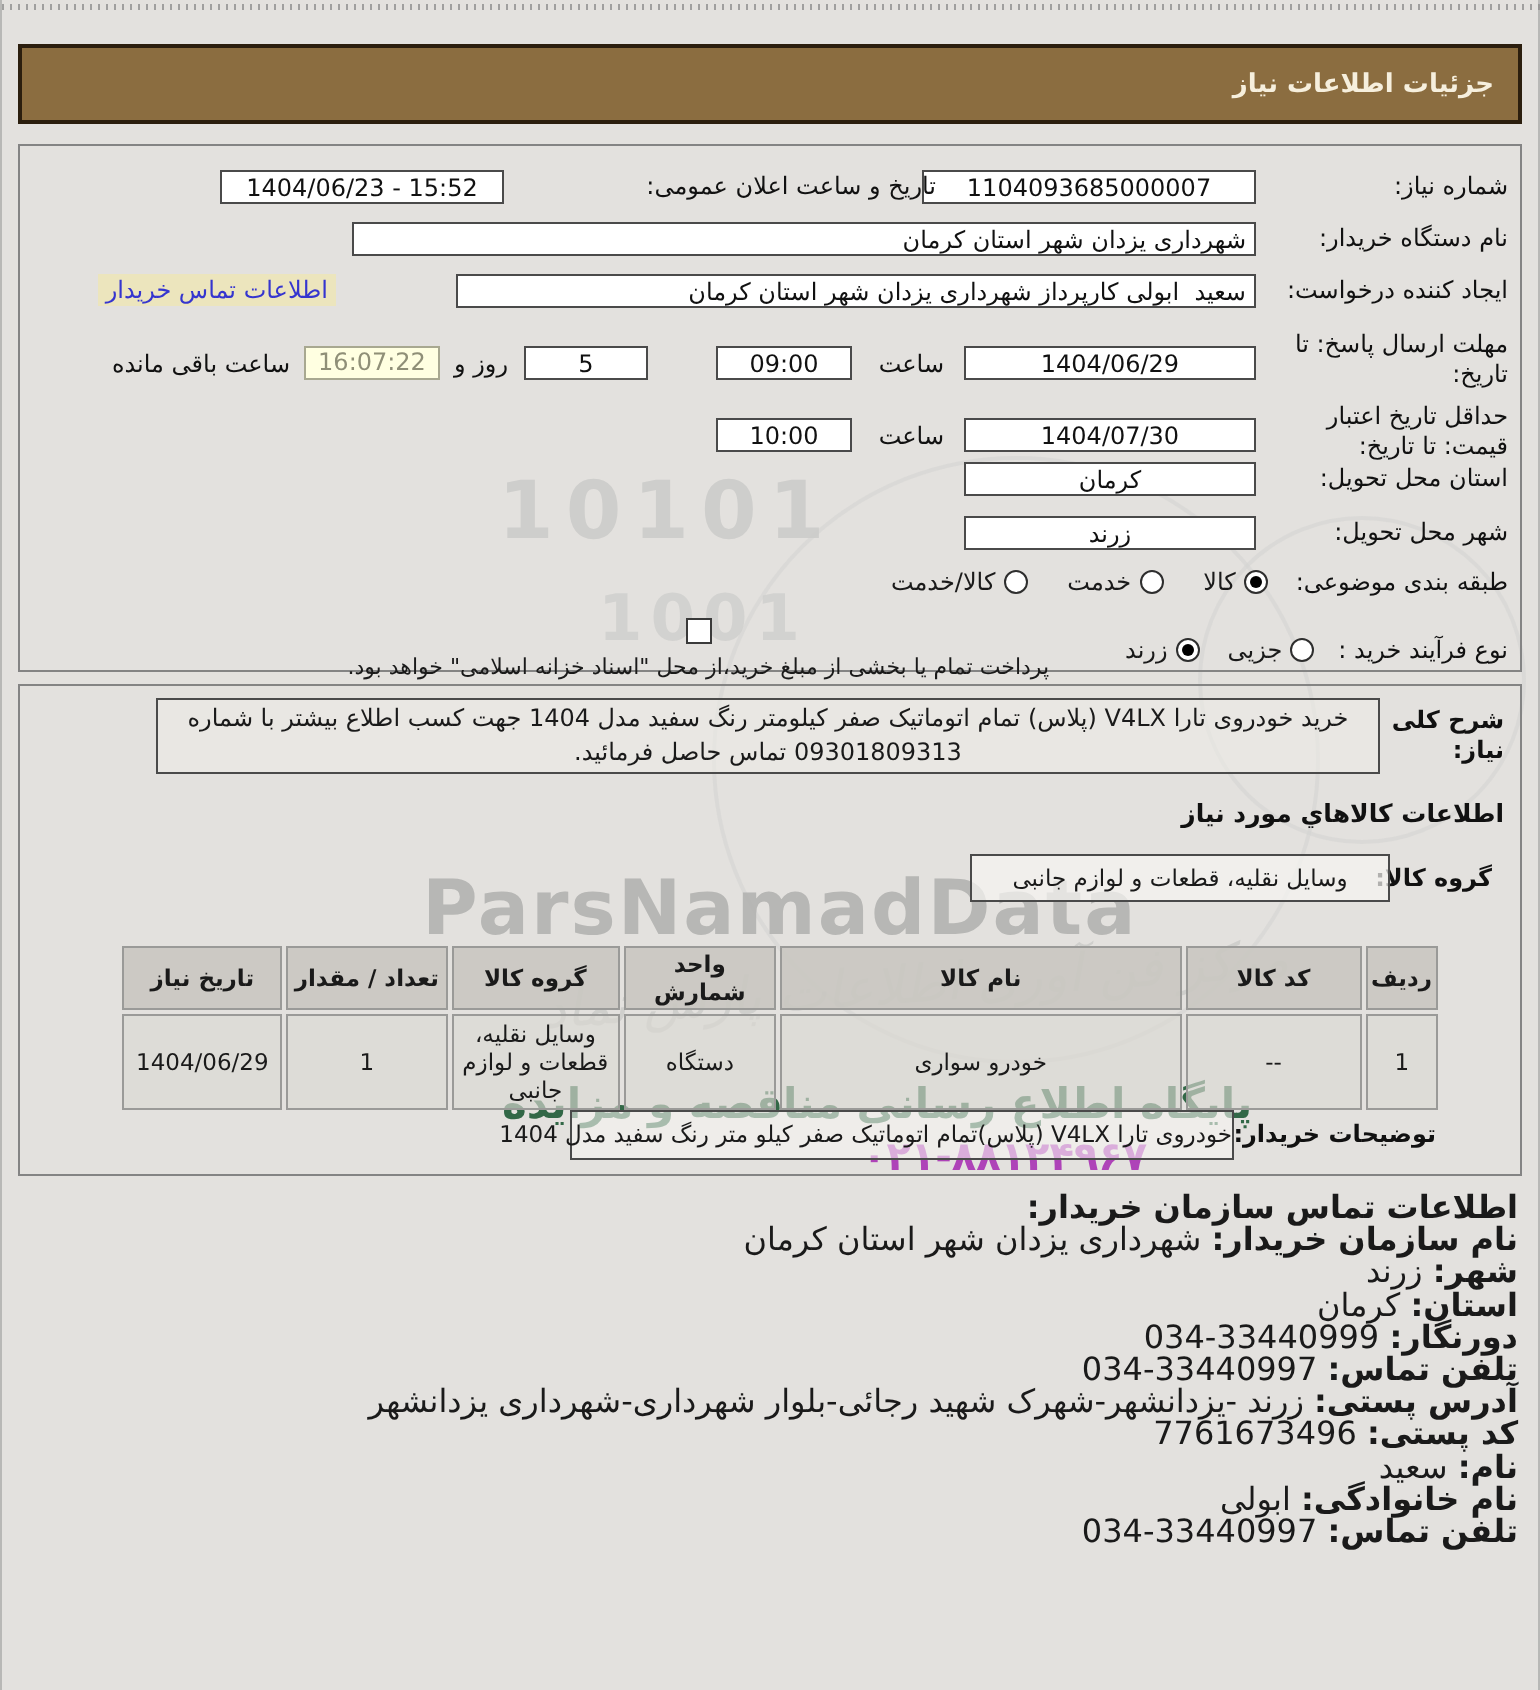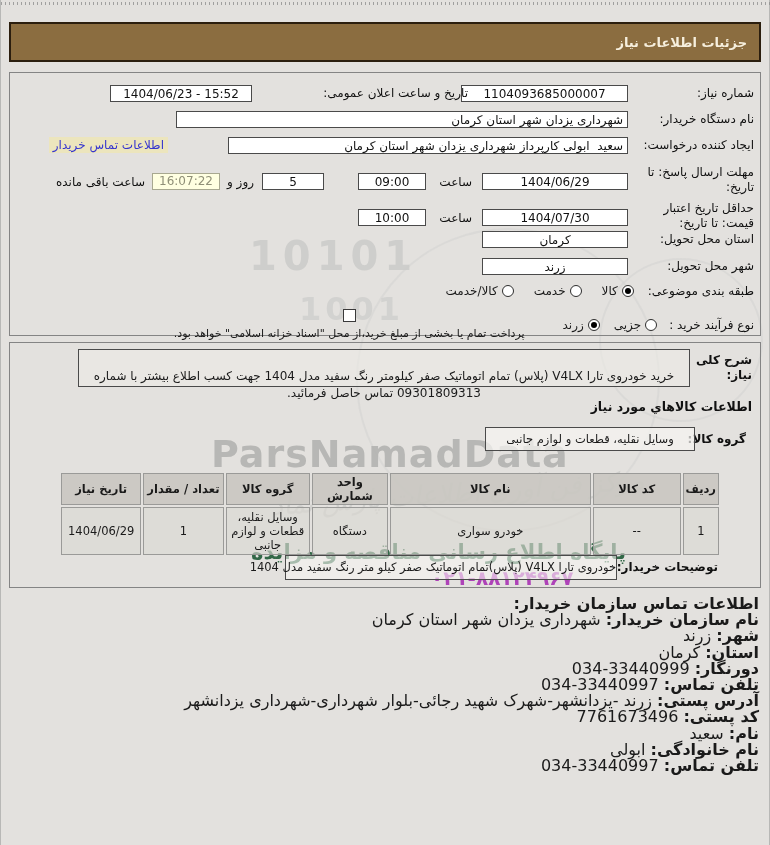--- a/index.html
+++ b/index.html
@@ -55,21 +55,21 @@
     border:1px solid #2e2e2e;background:#fff;box-sizing:border-box;vertical-align:-2px;position:relative;}
   .radio.sel::after{content:"";position:absolute;left:2px;top:2px;width:6px;height:6px;border-radius:50%;background:#000;}
   .checkbox{display:inline-block;width:13px;height:13px;border:1px solid #3a3a3a;background:#fff;box-sizing:border-box;vertical-align:-2px;}
   .optrow{position:absolute;right:6px;left:6px;display:flex;align-items:center;}
   .optrow .opt{display:flex;align-items:center;gap:4px;margin-left:20px;white-space:nowrap;}
   
   .bold{font-weight:bold;}
   .desc-box{
     position:absolute;right:70px;top:6px;width:612px;height:38px;box-sizing:border-box;
     border:1px solid #4a4a4a;background:rgba(238,236,231,.55);
-    text-align:center;font-size:12px;line-height:17px;padding:18px 6px;
+    text-align:center;font-size:12px;line-height:17px;padding:1px 6px;
   }
   .group-box-val{
     position:absolute;right:65px;top:84px;width:210px;height:24px;box-sizing:border-box;
     border:1px solid #4a4a4a;background:rgba(246,245,242,.7);
     text-align:center;font-size:11.5px;line-height:22px;
   }
   .note-box{
     position:absolute;right:143px;top:212px;width:332px;height:25px;box-sizing:border-box;
     border:1px solid #4a4a4a;background:rgba(246,245,242,.6);
     text-align:center;font-size:11.5px;line-height:23px;white-space:nowrap;

